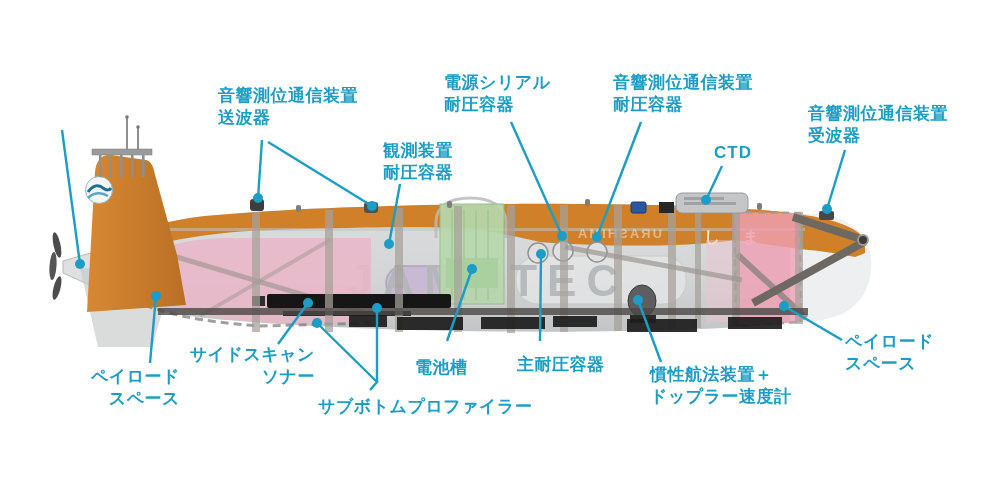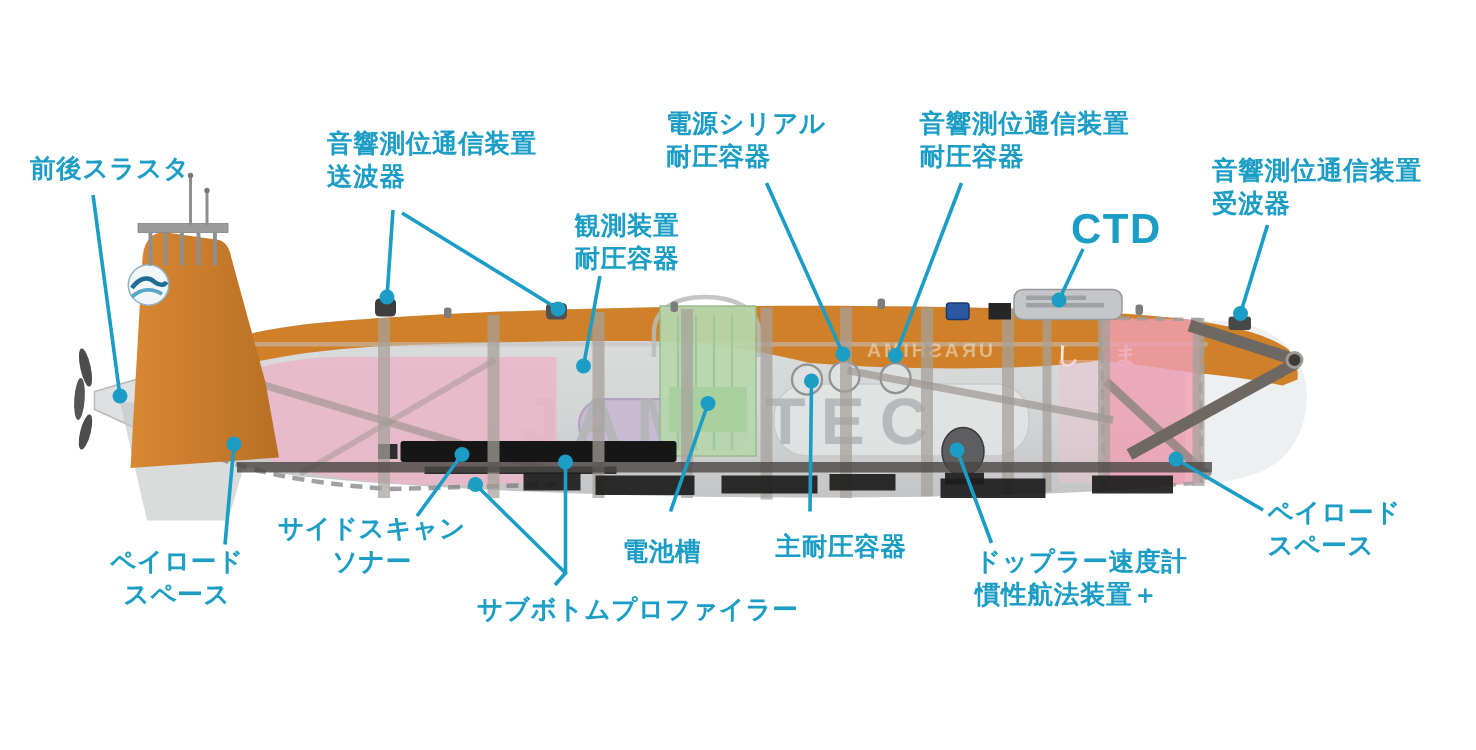--- a/index.html
+++ b/index.html
@@ -2,22 +2,22 @@
 <html><head>
 <meta charset="utf-8">
 <style>
   html,body{margin:0;padding:0;background:#ffffff;}
   #stage{position:relative;width:984px;height:500px;background:#ffffff;overflow:hidden;
          font-family:"Liberation Sans","DejaVu Sans",sans-serif;}
   #vehicle-svg{position:absolute;left:0;top:0;}
   .label{position:absolute;color:#1b9dc5;font-weight:bold;font-size:17px;line-height:22px;
          letter-spacing:.5px;white-space:nowrap;z-index:5;}
   .label .ln{display:block;}
-  .label.center{text-align:center;font-family:Liberation Mono, monospace;}
-  .label.latin{font-size:28px;letter-spacing:1px;}
+  .label.center{text-align:right;}
+  .label.latin{font-size:17px;letter-spacing:1px;}
 </style>
 </head>
 <body>
 
 <div id="stage">
 
 <svg id="vehicle-svg" width="984" height="500" viewBox="0 0 984 500">
   <defs>
     <linearGradient id="finGrad" x1="0" y1="0" x2="1" y2="0">
       <stop offset="0" stop-color="#d88833"></stop>
@@ -202,23 +202,20 @@
     <circle cx="308" cy="303" r="5"></circle>
         <circle cx="472" cy="269" r="5"></circle>
         <circle cx="541" cy="254" r="5"></circle>
     <circle cx="317" cy="323" r="5"></circle>
         <circle cx="377" cy="308" r="5"></circle>
         <circle cx="638" cy="300" r="5"></circle>
     <circle cx="784" cy="306" r="5"></circle>
   </g>
 </svg>
 
-<div class="label" style="left:20px;top:102px">
-  <span class="ln">前後スラスタ</span>
-</div>
 <div class="label" style="left:218px;top:85px">
   <span class="ln">音響測位通信装置</span>
   <span class="ln">送波器</span>
 </div>
 <div class="label" style="left:383px;top:140px">
   <span class="ln">観測装置</span>
   <span class="ln">耐圧容器</span>
 </div>
 <div class="label" style="left:444px;top:72px">
   <span class="ln">電源シリアル</span>
@@ -246,21 +243,21 @@
 <div class="label" style="left:318px;top:396px">
   <span class="ln">サブボトムプロファイラー</span>
 </div>
 <div class="label" style="left:415px;top:357px">
   <span class="ln">電池槽</span>
 </div>
 <div class="label" style="left:517px;top:354px">
   <span class="ln">主耐圧容器</span>
 </div>
 <div class="label" style="left:650px;top:364px">
+  <span class="ln">慣性航法装置＋</span>
   <span class="ln">ドップラー速度計</span>
-  <span class="ln">慣性航法装置＋</span>
 </div>
 <div class="label" style="left:845px;top:331px">
   <span class="ln">ペイロード</span>
   <span class="ln">スペース</span>
 </div>
 
 </div>
 
 </body></html>

